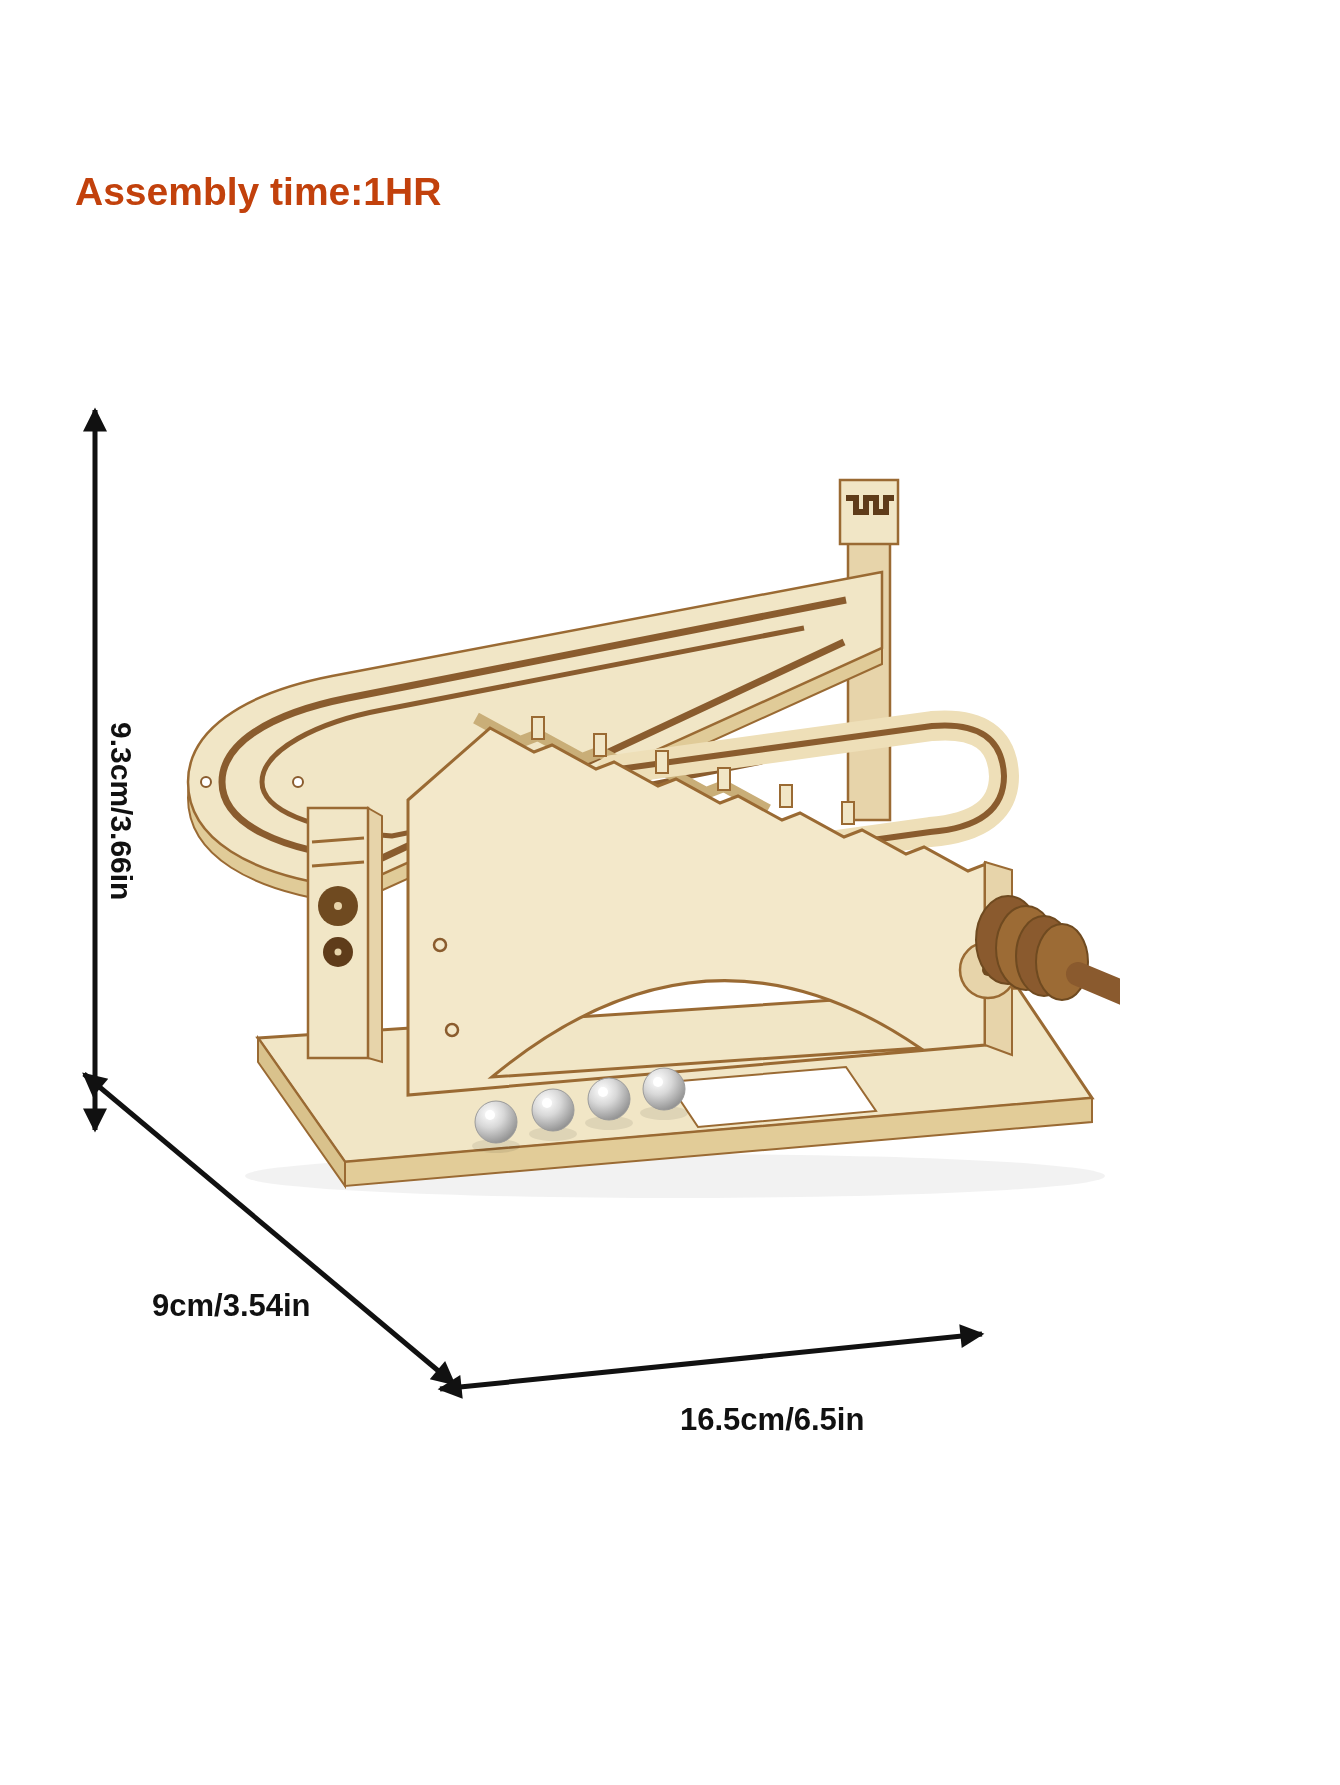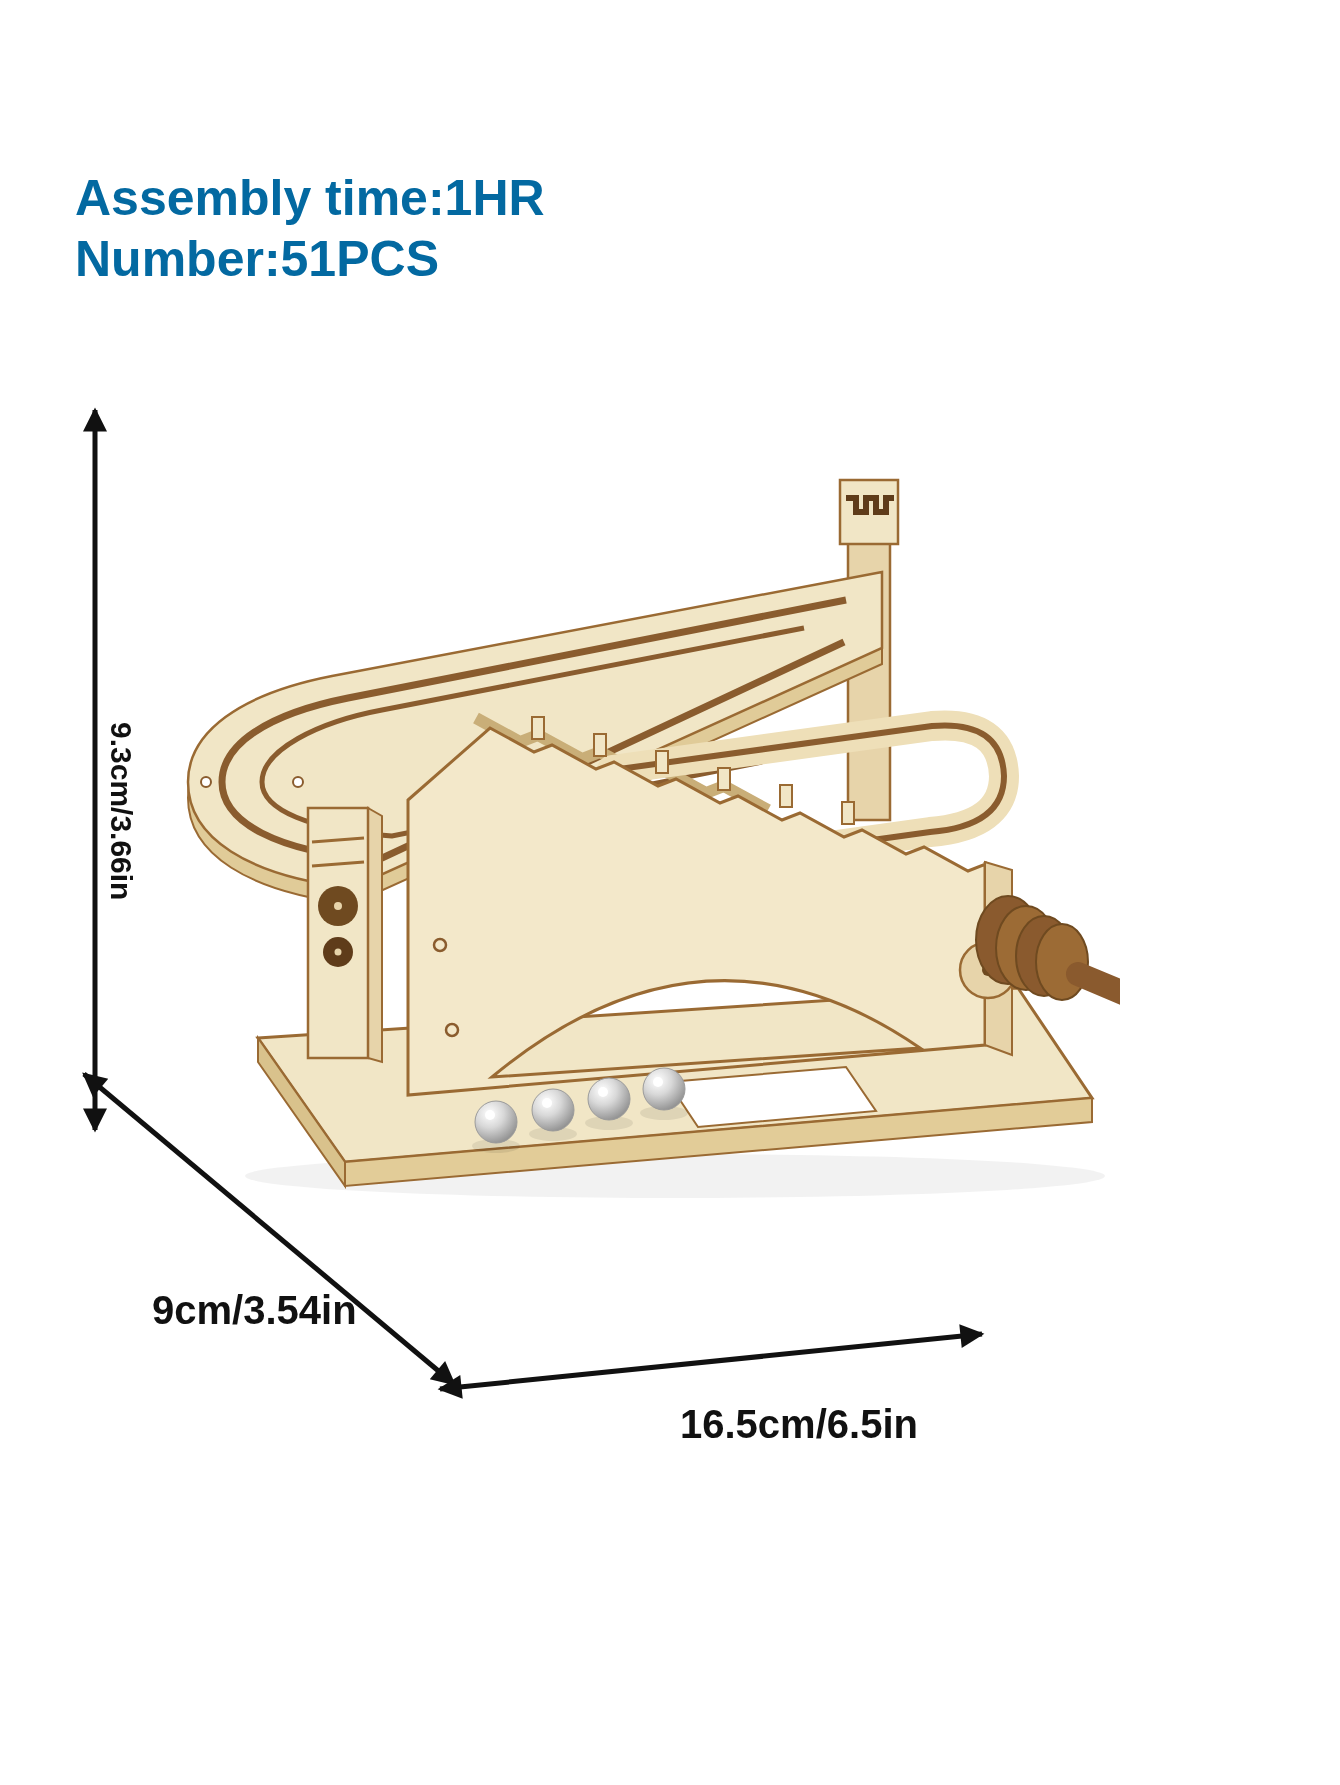--- a/index.html
+++ b/index.html
@@ -1,44 +1,43 @@
 <!DOCTYPE html>
 <html><head>
 <meta charset="utf-8">
 <style>
   html,body{margin:0;padding:0;background:#ffffff;}
   body{width:1340px;height:1785px;position:relative;font-family:"Liberation Sans",sans-serif;overflow:hidden;}
   .stage{position:absolute;inset:0;}
   .specs{
     position:absolute;left:75px;top:168px;
-    font-size:50px;font-weight:700;color:#0369a1;line-height:1.22;letter-spacing:0px;
+    font-size:39px;font-weight:700;color:#c2410c;line-height:1.22;letter-spacing:0px;
   }
   .specs div{white-space:nowrap;}
   .dim-label{
-    position:absolute;font-weight:700;color:#111111;font-size:40px;white-space:nowrap;
+    position:absolute;font-weight:700;color:#111111;font-size:31px;white-space:nowrap;
   }
   .dim-label.vertical{
     left:104px;top:722px;
     writing-mode:vertical-rl;
     font-size:30px;
   }
   .dim-label.depth{left:152px;top:1288px;}
   .dim-label.width{left:680px;top:1402px;}
   svg{position:absolute;}
   #product-svg{left:140px;top:470px;}
   #arrows-svg{left:0;top:0;}
 </style>
 </head>
 <body>
 
 <div class="stage">
 
   <div class="specs">
     <div>Assembly time:1HR</div>
-    <div>Number:51PCS</div>
   </div>
 
   <svg id="product-svg" width="980" height="740" viewBox="0 0 980 740" role="img" aria-label="wooden marble run model">
     <defs>
       <radialGradient id="ballGrad" cx="35%" cy="30%" r="75%">
         <stop offset="0%" stop-color="#ffffff"></stop>
         <stop offset="45%" stop-color="#d8d8d8"></stop>
         <stop offset="100%" stop-color="#8f8f8f"></stop>
       </radialGradient>
     </defs>

